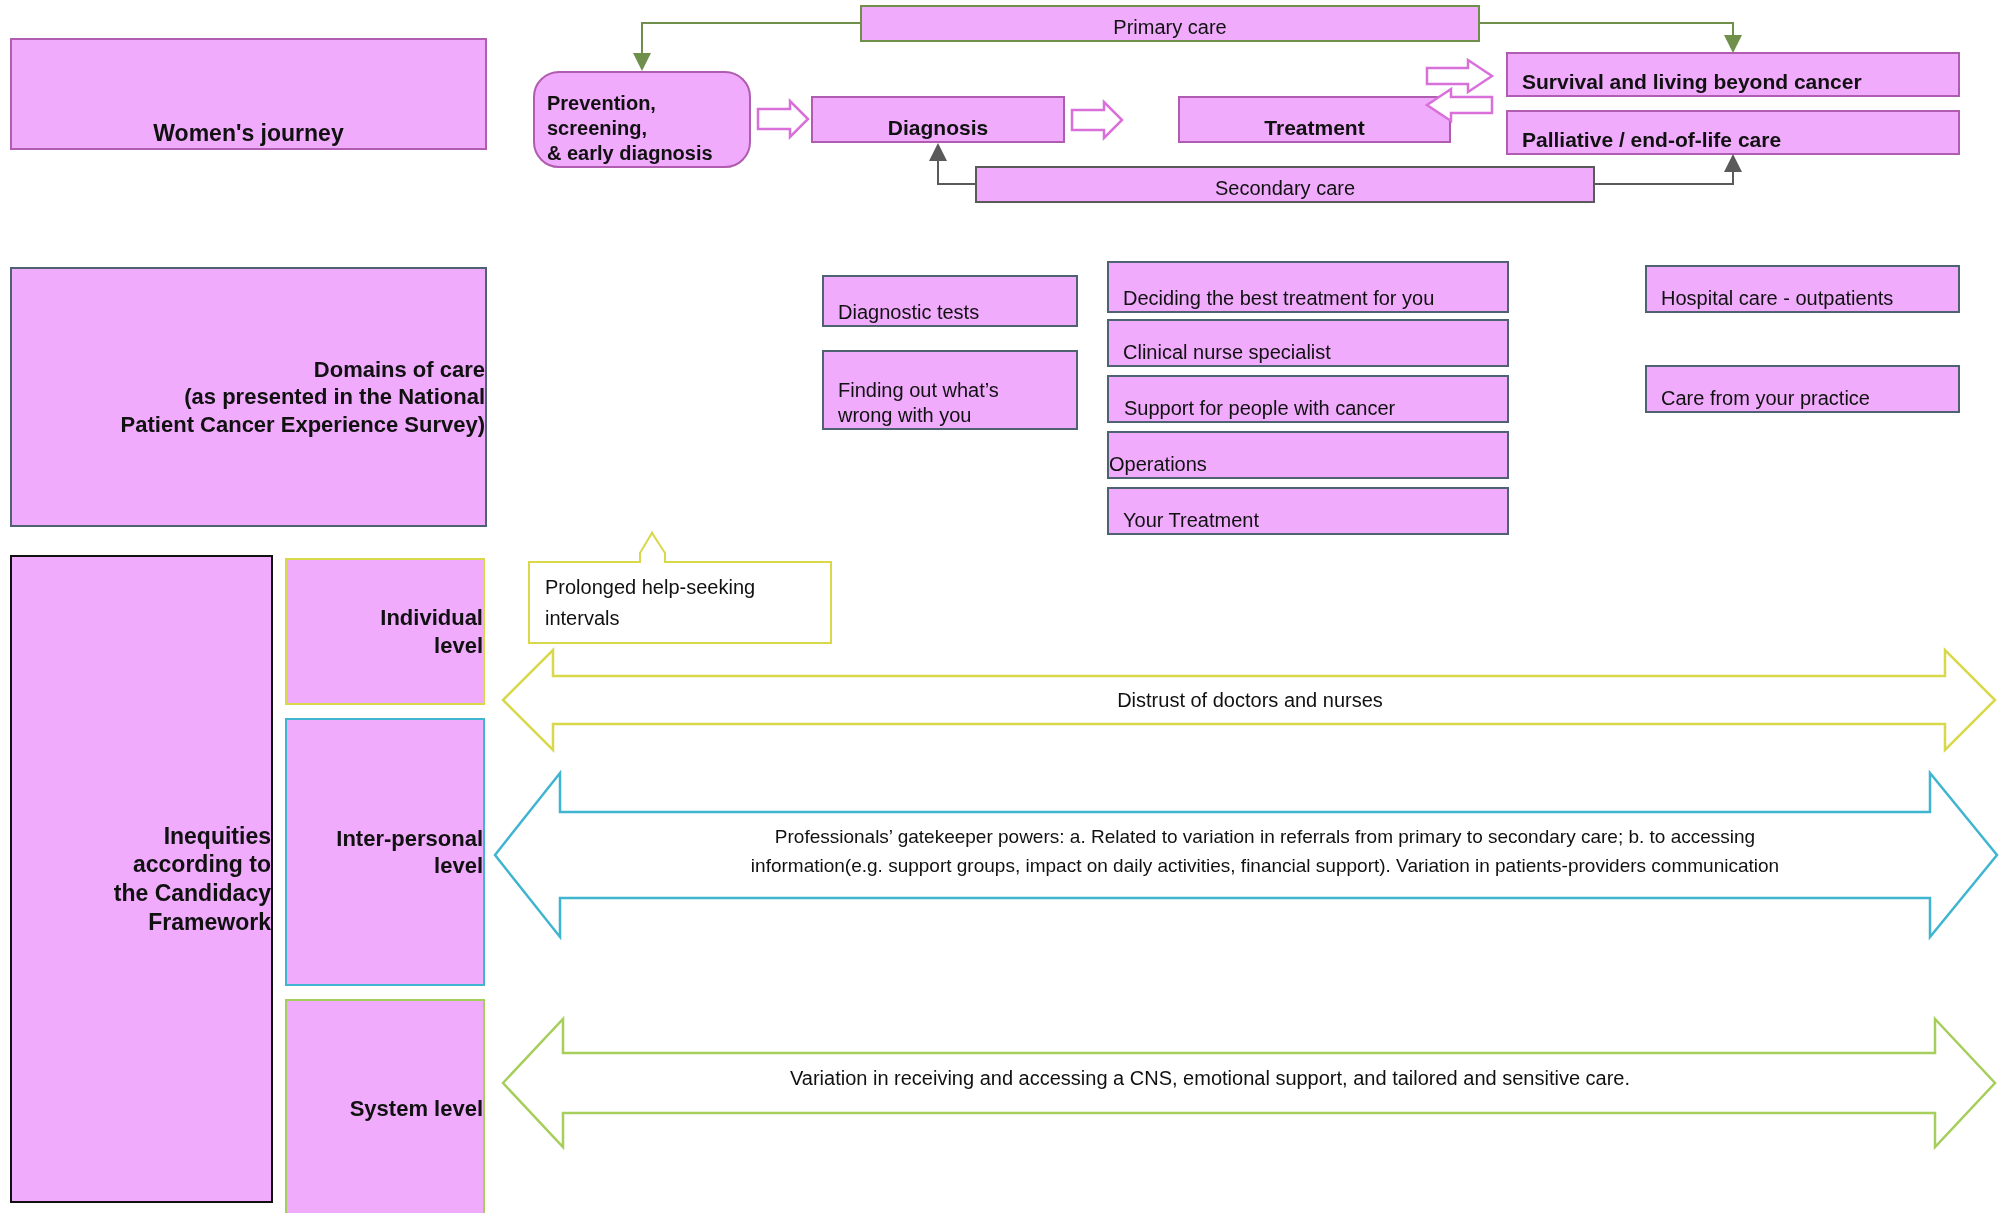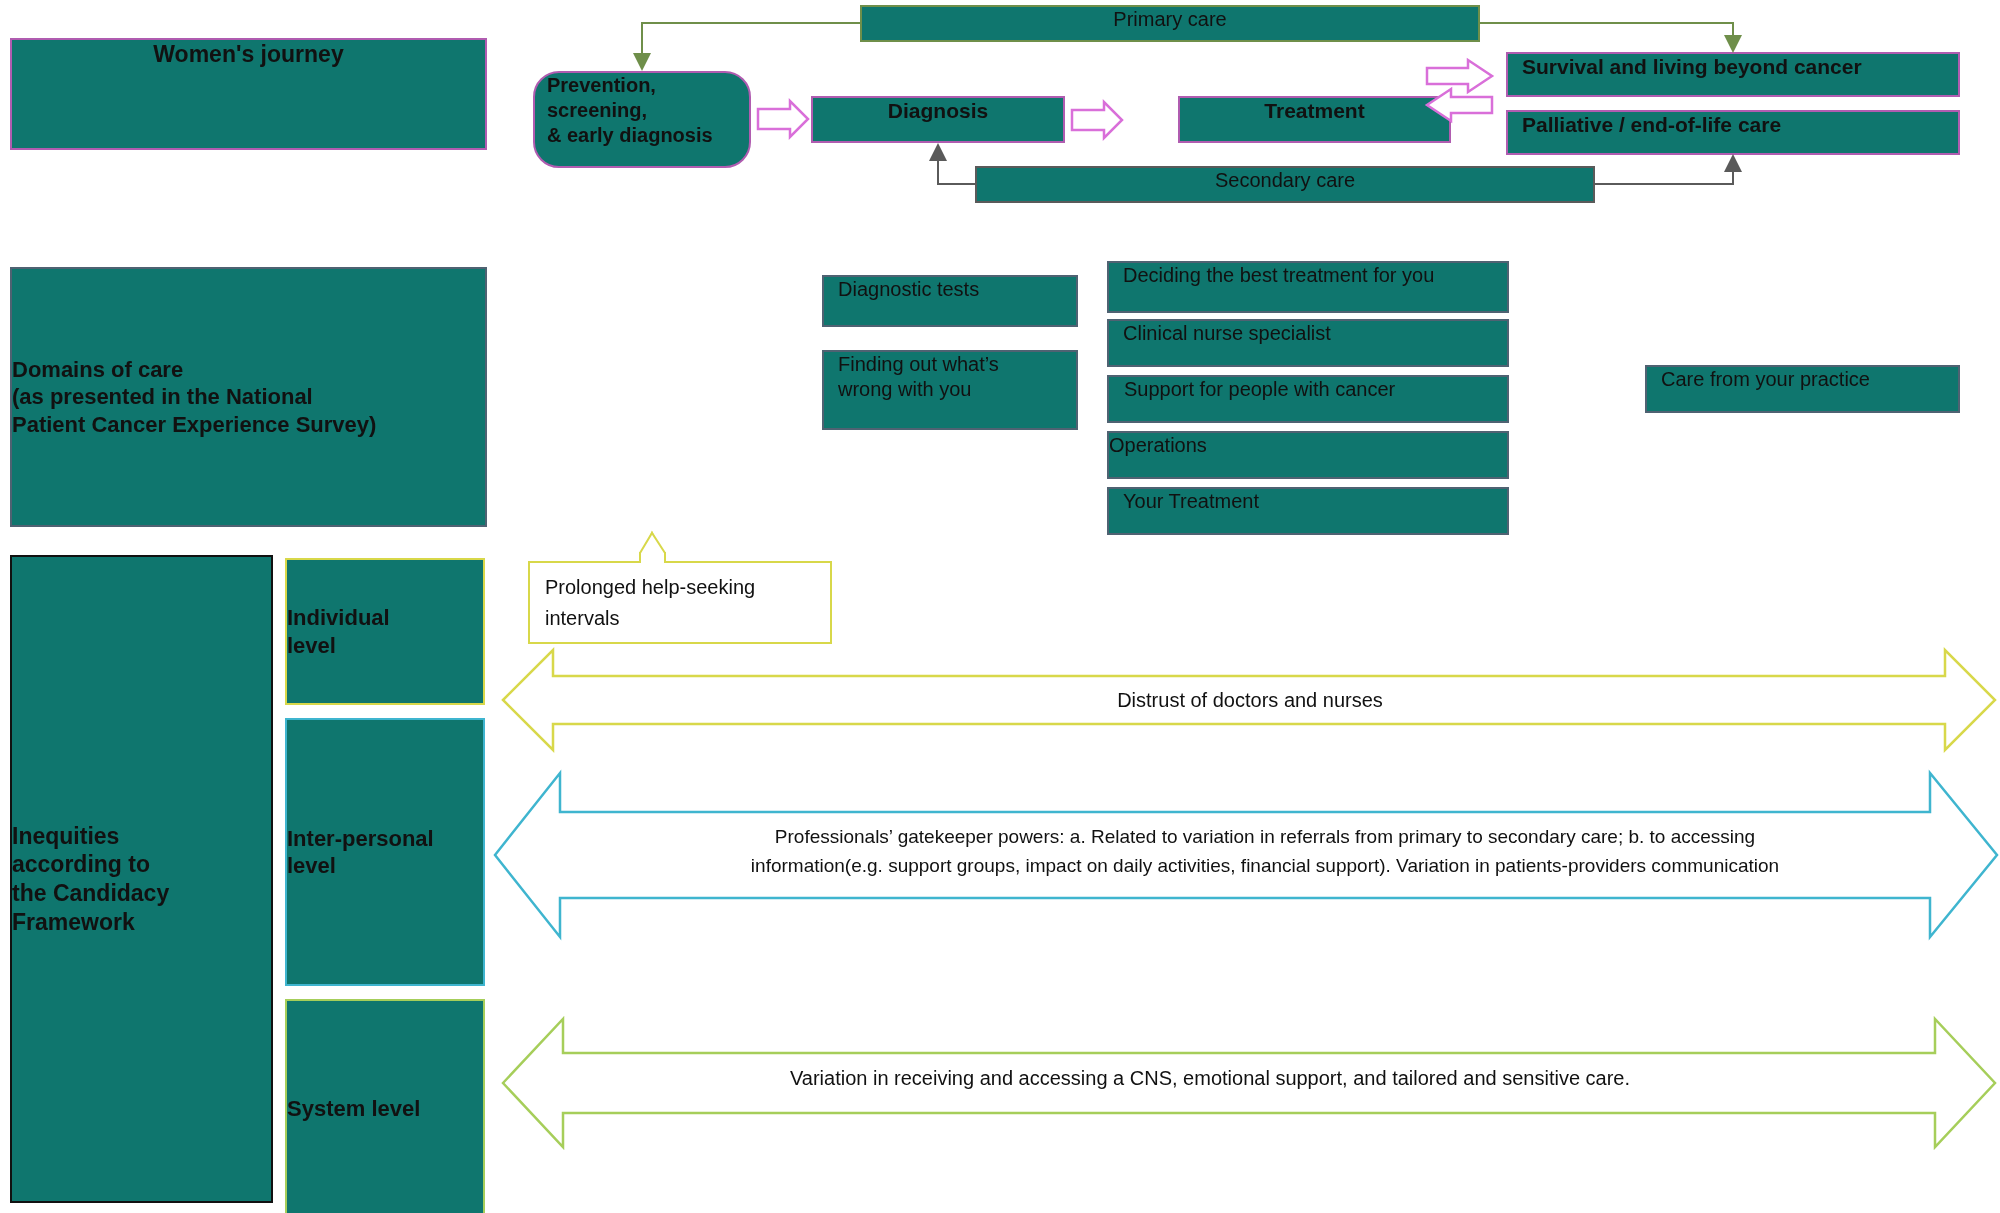--- a/index.html
+++ b/index.html
@@ -13,23 +13,23 @@
     width:2000px;
     height:1213px;
     background:#ffffff;
     overflow:hidden;
   }
 
   
   .box{
     position:absolute;
     box-sizing:border-box;
-    background:#0f766e;
+    background:#f0abfc;
     display:flex;
-    align-items:flex-start;
+    align-items:flex-end;
     line-height:1.25;
   }
   .box.center{justify-content:center;text-align:center;}
   .box.left{justify-content:flex-start;text-align:left;}
   .bold{font-weight:bold;}
 
   
   .b-purple{border:2px solid #b05cb0;}
   .b-slate{border:2px solid #4f6272;}
   .b-black{border:2px solid #111111;}
@@ -123,20 +123,23 @@
   <div class="box left b-slate" style="left:1107px;top:375px;width:402px;height:48px;font-size:20px;padding-left:15px;">
     <span>Support for people with cancer</span>
   </div>
   <div class="box left b-slate" style="left:1107px;top:431px;width:402px;height:48px;font-size:20px;">
     <span>Operations</span>
   </div>
   <div class="box left b-slate" style="left:1107px;top:487px;width:402px;height:48px;font-size:20px;padding-left:14px;">
     <span>Your Treatment</span>
   </div>
 
+  <div class="box left b-slate" style="left:1645px;top:265px;width:315px;height:48px;font-size:20px;padding-left:14px;">
+    <span>Hospital care - outpatients</span>
+  </div>
   <div class="box left b-slate" style="left:1645px;top:365px;width:315px;height:48px;font-size:20px;padding-left:14px;">
     <span>Care from your practice</span>
   </div>
 
   <div class="box center b-black bold" style="left:10px;top:555px;width:263px;height:648px;font-size:23px;flex-direction:column;">
     <span>Inequities</span>
     <span>according to</span>
     <span>the Candidacy</span>
     <span>Framework</span>
   </div>

